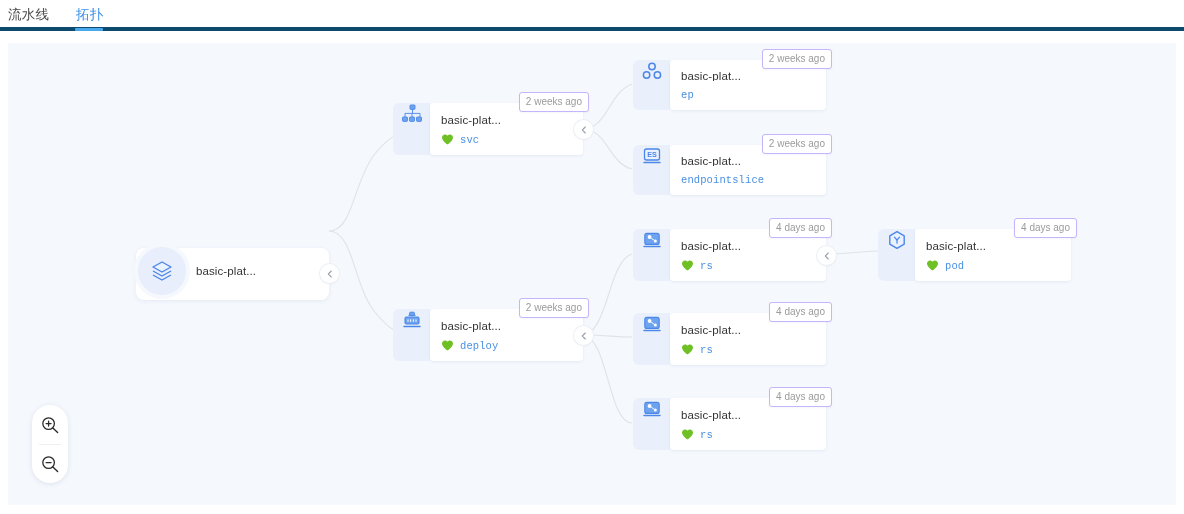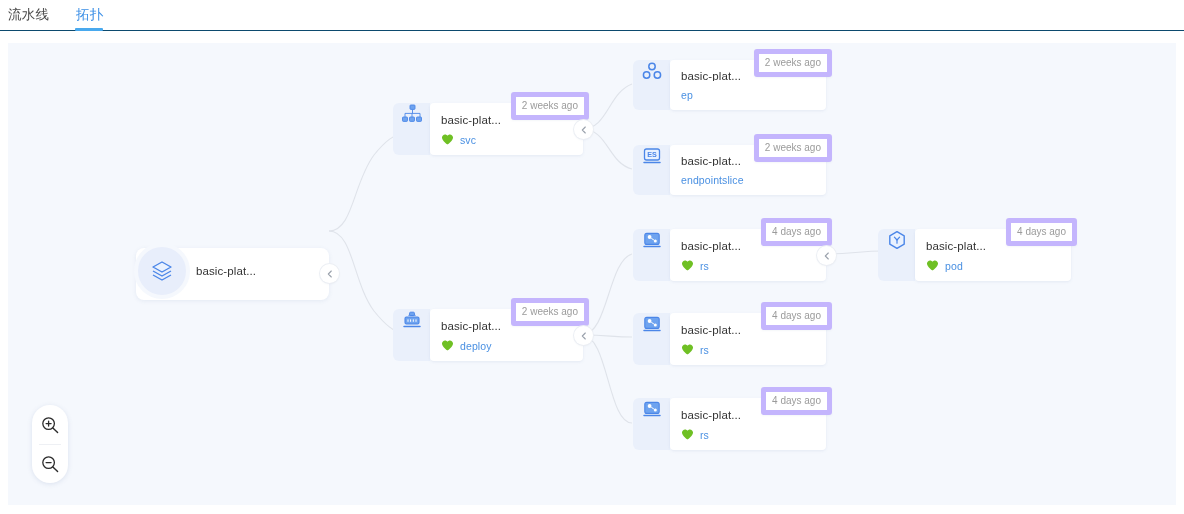--- a/index.html
+++ b/index.html
@@ -15,21 +15,21 @@
     position: relative;
   }
 
   
   .tabbar {
     position: absolute;
     left: 0; top: 0;
     width: 1184px;
     height: 31px;
     background: #ffffff;
-    border-bottom: 1px solid #0c4a6e;
+    border-bottom: 4px solid #0c4a6e;
     box-sizing: border-box;
   }
   .tab {
     position: absolute;
     top: 6px;
     font-size: 13.5px;
     line-height: 18px;
     color: #4a4a4a;
     letter-spacing: 0.3px;
     cursor: pointer;
@@ -101,20 +101,21 @@
     letter-spacing: 0.1px;
     white-space: nowrap;
     overflow: hidden;
   }
   .node-kindrow {
     display: flex;
     align-items: center;
     gap: 6px;
     margin-top: 5px;
     height: 14px;
+    font-family: Liberation Mono, monospace;
   }
   .node-kind {
     font-size: 10.5px;
     color: #4a90e2;
     line-height: 14px;
     letter-spacing: 0.1px;
   }
   .node-kindrow.no-heart { margin-top: 7px; }
 
   .heart {
@@ -122,21 +123,21 @@
     height: 13px;
     flex: 0 0 13px;
     display: block;
   }
 
   .time-badge {
     position: absolute;
     top: -11px;
     right: -6px;
     background: #ffffff;
-    border: 5px solid #c4b5fd;
+    border: 1px solid #c4b5fd;
     border-radius: 3px;
     font-size: 10px;
     line-height: 14px;
     color: #9b9b9b;
     padding: 2px 6px;
     white-space: nowrap;
     box-shadow: 0 1px 2px rgba(120,140,170,0.07);
   }
 
   

